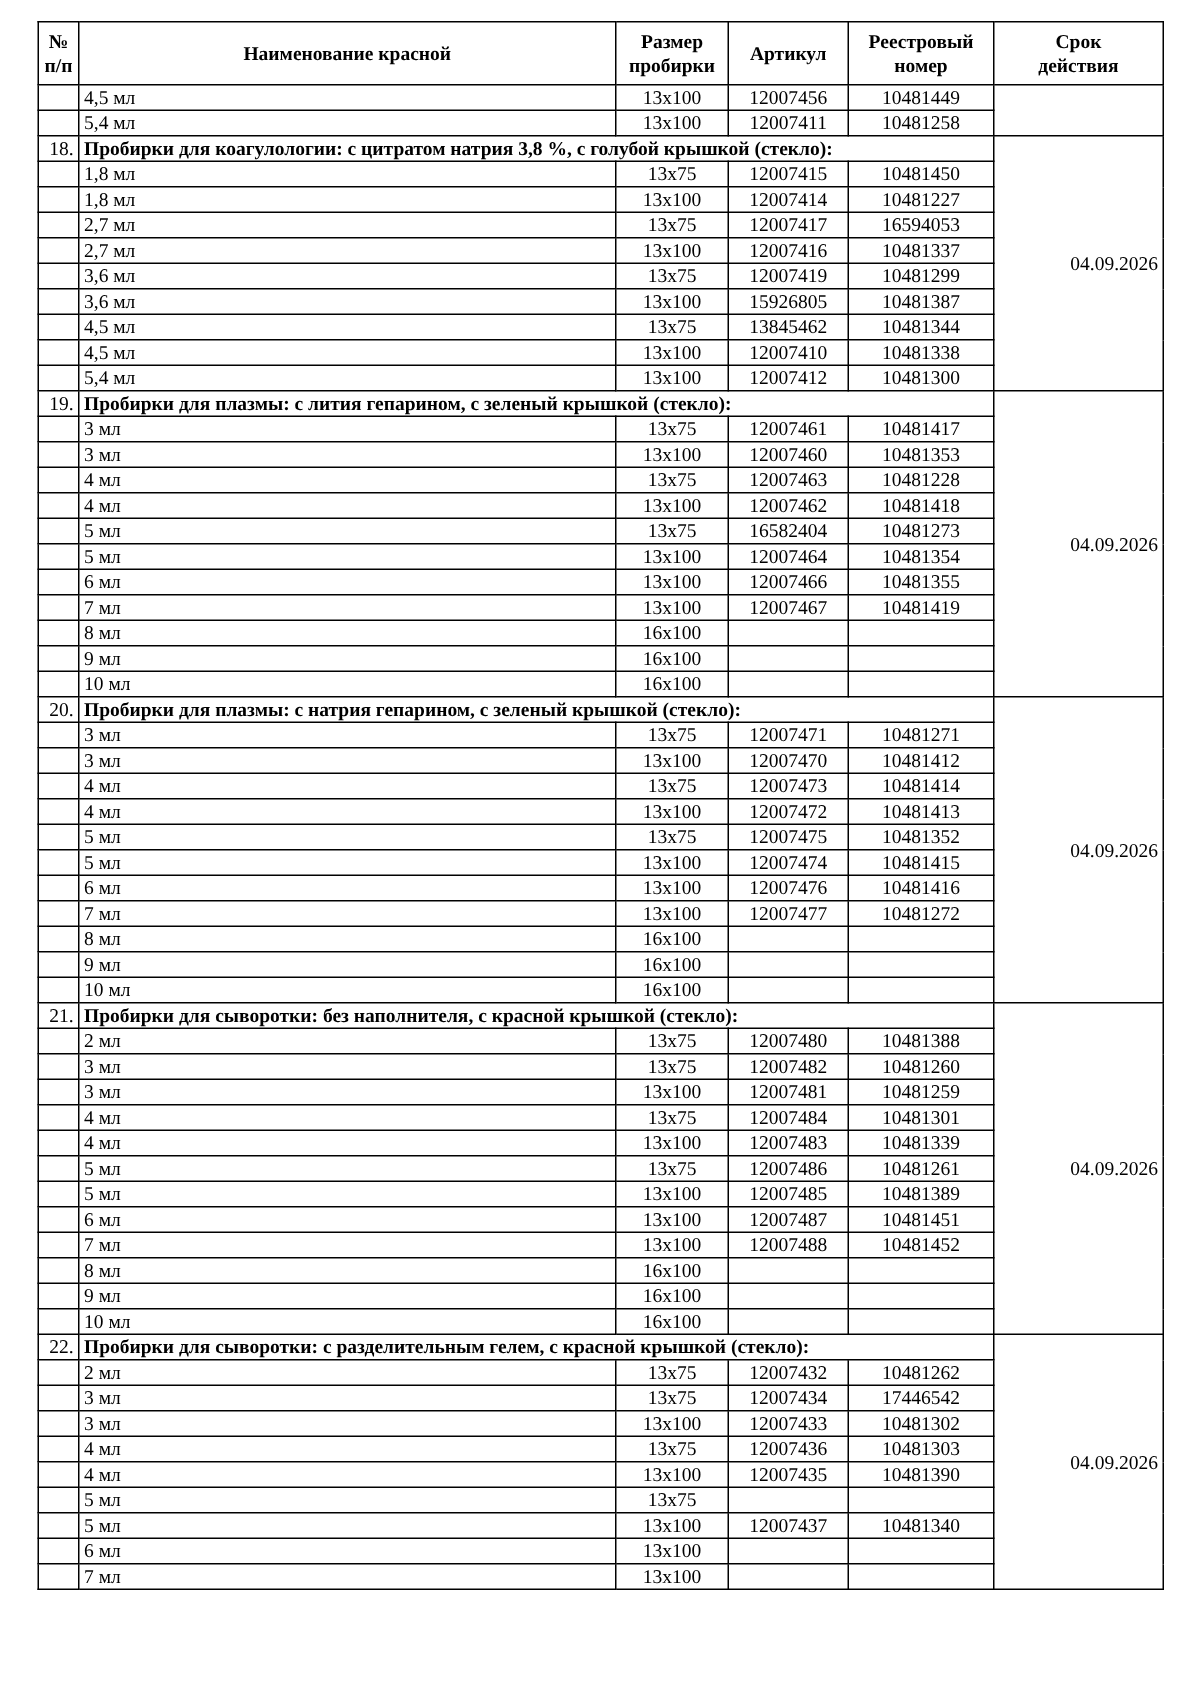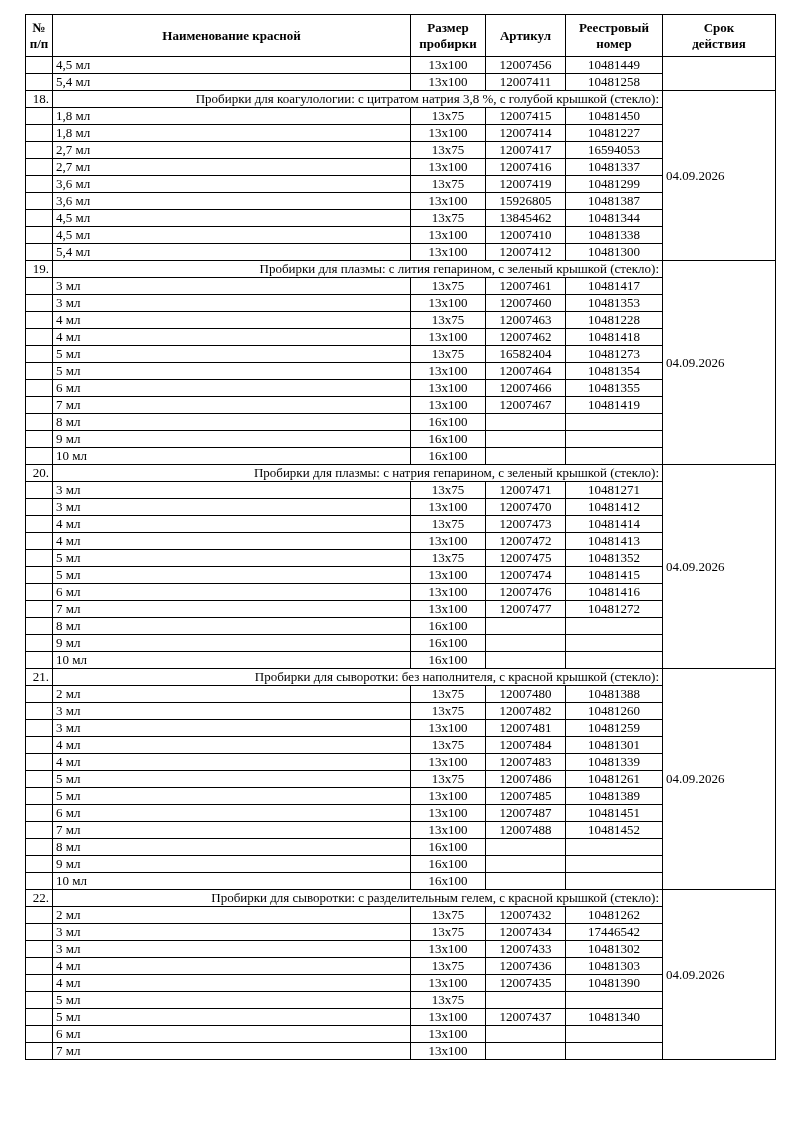--- a/index.html
+++ b/index.html
@@ -38,26 +38,26 @@
     white-space: pre-line;
     height: 42px;
     padding: 1px 2px;
   }
   td.num-cell    { text-align: right; padding-left: 2px; white-space: nowrap; }
   td.name-cell   { text-align: left; padding-left: 5px; white-space: nowrap; }
   td.size-cell,
   td.article-cell,
   td.registry-cell { text-align: center; white-space: nowrap; }
   td.title-cell {
-    font-weight: normal;
+    font-weight: bold;
+    text-align: left;
+    white-space: nowrap;
+  }
+  td.validity-cell {
     text-align: right;
-    white-space: nowrap;
-  }
-  td.validity-cell {
-    text-align: left;
     vertical-align: middle;
     white-space: nowrap;
     font-family: Liberation Serif, serif;
   }
   col.c-num      { width: 27px; }
   col.c-name     { width: 358px; }
   col.c-size     { width: 75px; }
   col.c-article  { width: 80px; }
   col.c-registry { width: 97px; }
   col.c-validity { width: 113px; }

